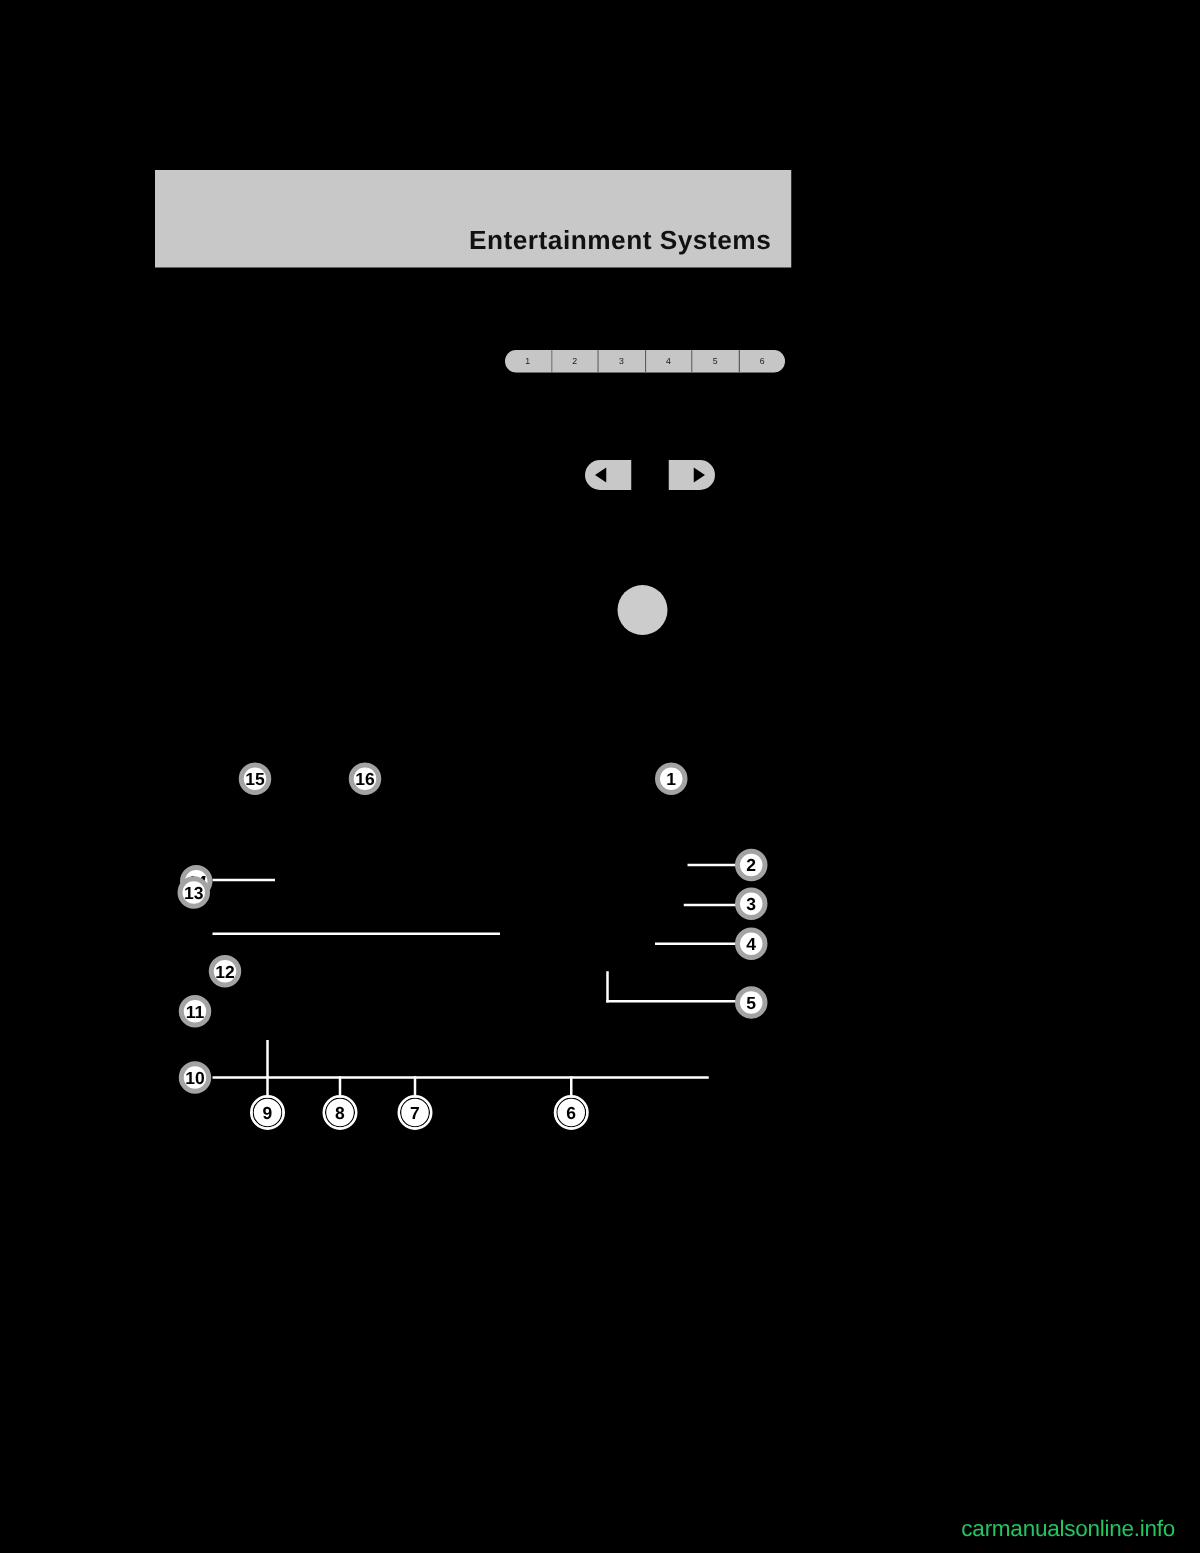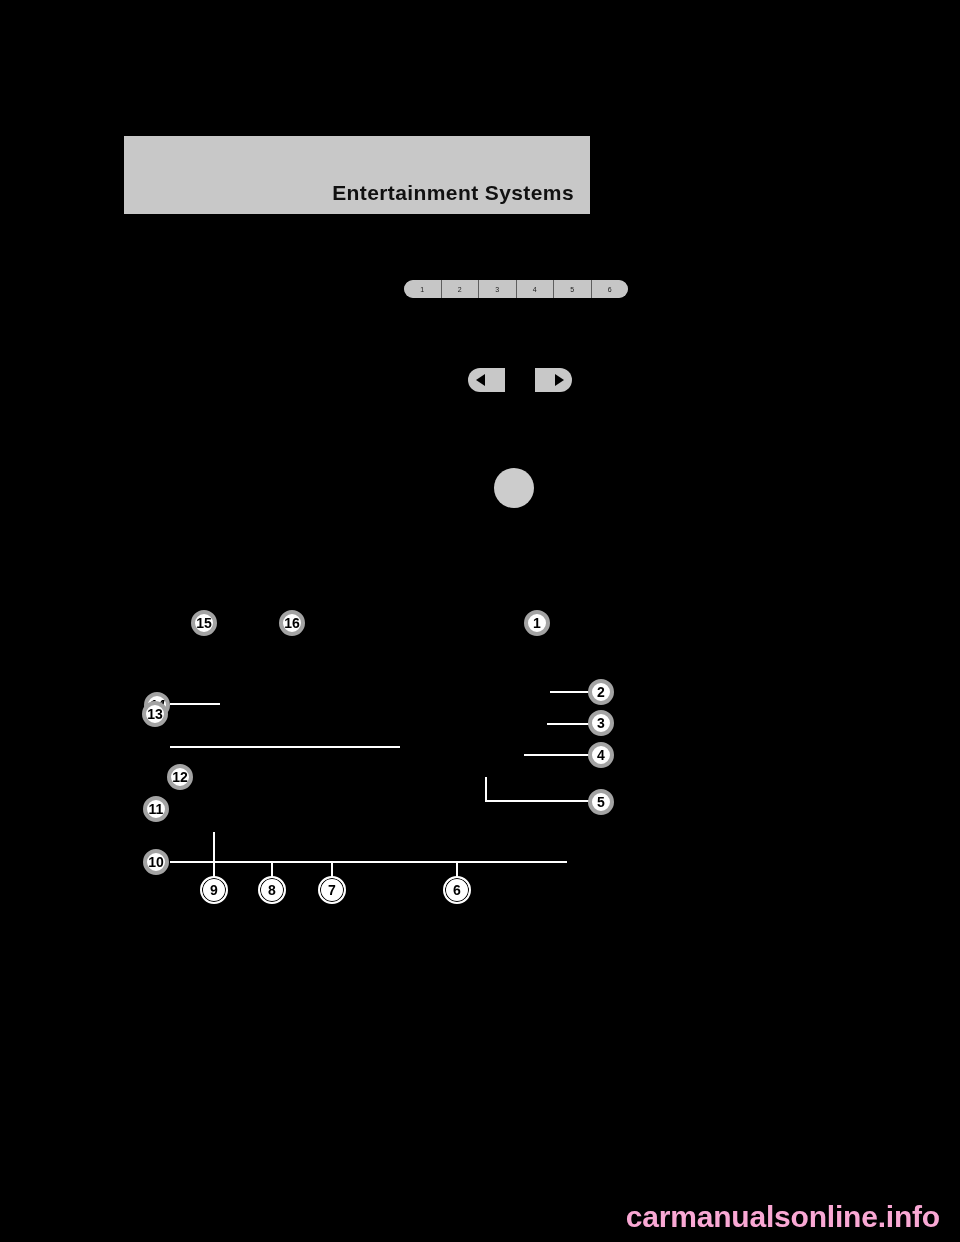--- a/index.html
+++ b/index.html
@@ -13,21 +13,21 @@
     position: relative;
     overflow: hidden;
     font-family: "Liberation Sans", sans-serif;
   }
 
   
   #header-banner {
     position: absolute;
     left: 124px;
     top: 136px;
-    width: 466px;
+    width: 509px;
     height: 78px;
     background: #c8c8c8;
     box-sizing: border-box;
   }
   #header-title {
     position: absolute;
     right: 16px;
     bottom: 9px;
     font-size: 21px;
     font-weight: bold;
@@ -150,25 +150,24 @@
     width: 2px;
     background: #ffffff;
     z-index: 2;
   }
 
   
   #watermark {
     position: absolute;
     right: 20px;
     bottom: 8px;
-    font-size: 30px;
-    color: #f9a8d4;
+    font-size: 18px;
+    color: #22c55e;
     letter-spacing: -0.2px;
     white-space: nowrap;
-    font-weight: bold;
   }
 </style>
 </head>
 <body>
 
 <div id="header-banner">
   <div id="header-title">Entertainment Systems</div>
 </div>
 
 <div id="preset-strip">

